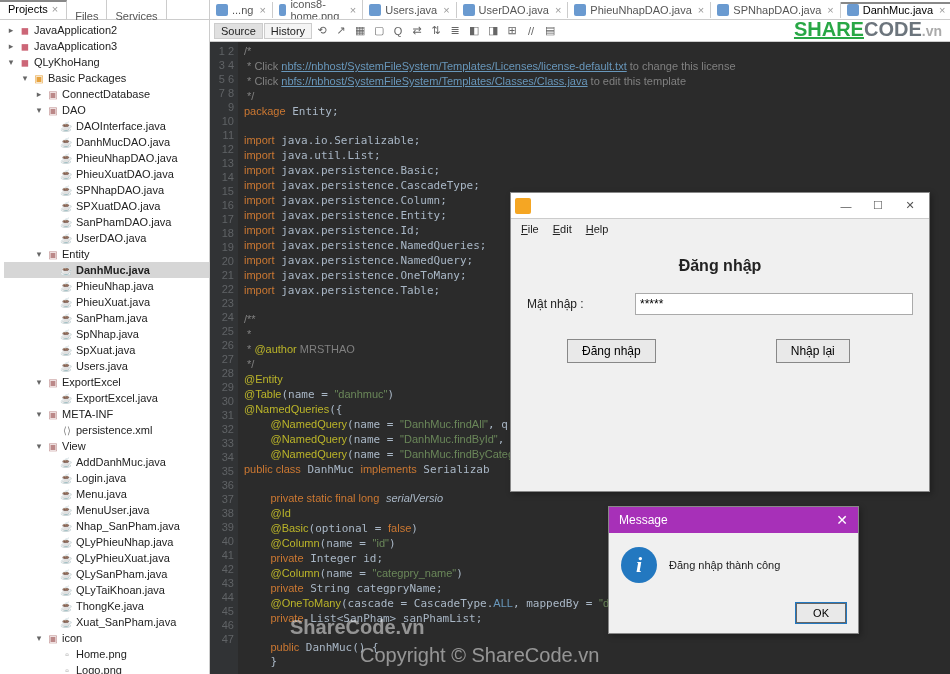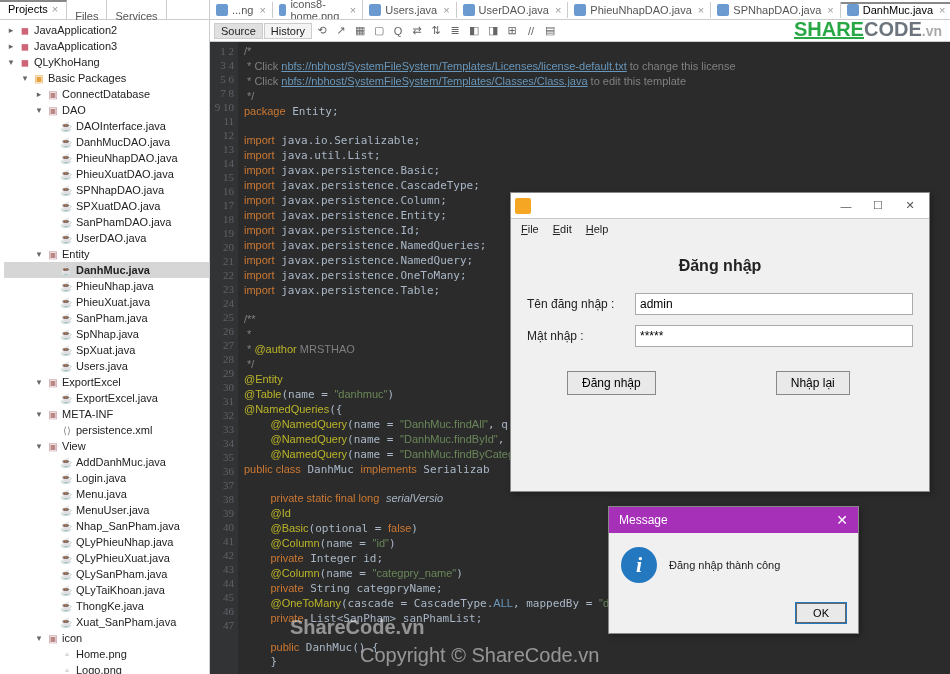--- a/index.html
+++ b/index.html
@@ -29,21 +29,21 @@
 .edit-tabs { display:flex; align-items:center; height:20px; border-bottom:1px solid #ccc; overflow:hidden; }
 .edit-tab { display:flex; align-items:center; gap:4px; padding:2px 6px; border-right:1px solid #ccc; font-size:11px; color:#555; cursor:pointer; }
 .edit-tab.active { background:#fff; color:#000; border-top:2px solid #888; padding-top:0; }
 .edit-tab .tab-ico { width:12px; height:12px; background:#6a9ad0; border-radius:2px; }
 .edit-tab .tx { color:#999; margin-left:2px; }
 .toolbar { display:flex; align-items:center; height:22px; border-bottom:1px solid #ccc; gap:1px; padding-left:4px; }
 .tb-btn { padding:1px 6px; font-size:11px; background:#f4f4f4; border:1px solid #ccc; cursor:pointer; }
 .tb-btn.active { background:#e0e0e0; }
 .tb-ico { width:18px; height:18px; display:inline-flex; align-items:center; justify-content:center; color:#666; font-size:11px; cursor:pointer; }
 .code-area { flex:1; display:flex; background:#2b2b2b; overflow:hidden; }
-.gutter { width:28px; background:#313335; color:#606366; text-align:right; padding:2px 4px; font-family:Liberation Serif, serif; font-size:11px; line-height:14px; }
+.gutter { width:28px; background:#313335; color:#606366; text-align:right; padding:2px 4px; font-family:Liberation Sans, sans-serif; font-size:11px; line-height:14px; }
 .code { flex:1; padding:2px 6px; font-family:Consolas,monospace; font-size:11px; line-height:14px; color:#a9b7c6; white-space:pre; overflow:hidden; }
 .c-kw { color:#cc7832; }
 .c-str { color:#6a8759; }
 .c-cmt { color:#808080; }
 .c-ann { color:#bbb529; }
 .c-link { color:#6897bb; text-decoration:underline; }
 .c-num { color:#6897bb; }
 .c-id { font-style:italic; }
 
 
@@ -467,24 +467,20 @@
     </span>
   </div>
   <div class="menubar">
     <span><u>F</u>ile</span>
     <span><u>E</u>dit</span>
     <span><u>H</u>elp</span>
   </div>
   <div class="login-body">
     <div class="login-title">Đăng nhập</div>
     <div class="form-row">
-      <label>Tên đăng nhập :</label>
-      <input type="text" value="admin" style="">
-    </div>
-    <div class="form-row">
       <label>Mật nhập :</label>
       <input type="text" value="*****" style="">
     </div>
     <div class="btn-row">
       <button class="btn">Đăng nhập</button>
       <button class="btn">Nhập lại</button>
     </div>
   </div>
 </div>
 

